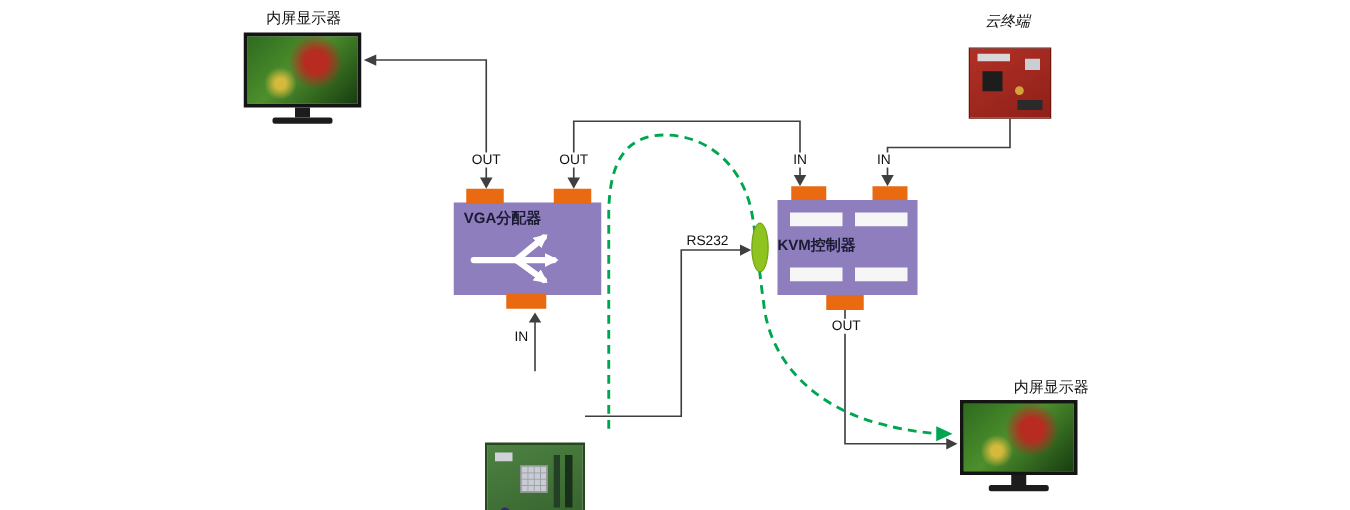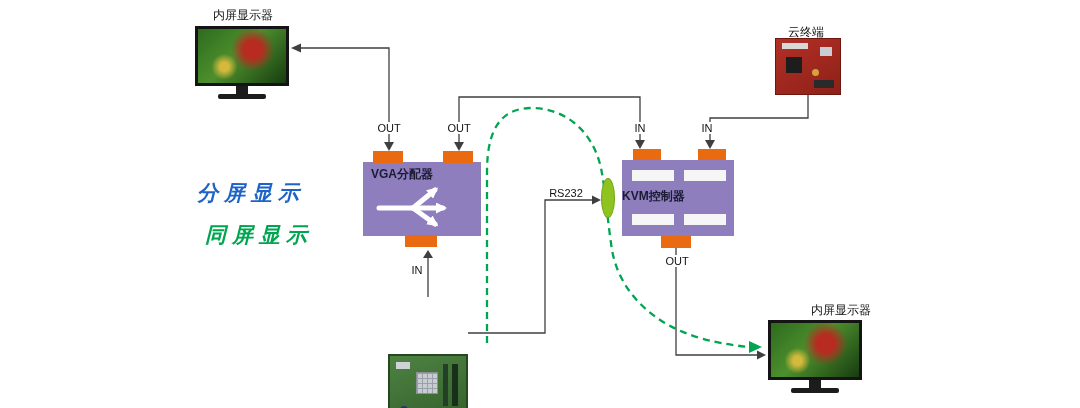--- a/index.html
+++ b/index.html
@@ -82,31 +82,29 @@
     <polygon points="762,347 749,341 749,353" fill="#00A550"></polygon>
   </svg>
 
   <div class="abs lbl" style="left:243px; top:15px;">内屏显示器</div>
   <div class="abs monitor" style="left:195px; top:26px;">
     <div class="screen"></div>
     <div class="neck"></div>
     <div class="base"></div>
   </div>
 
-  <div class="abs lbl" style="left:806px; top:32px;">云终端</div>
+  <div class="abs lbl" style="left:806px; top:17px;font-style:italic;">云终端</div>
   <div class="abs board" style="left:775px; top:38px;">
     <div class="chip"></div>
     <div class="chip2"></div>
     <div class="strip"></div>
     <div class="strip2"></div>
     <div class="dot"></div>
   </div>
 
-  <div class="abs mode mode-blue" style="left:197px; top:179px;">分屏显示</div>
-  <div class="abs mode mode-green" style="left:205px; top:221px;">同屏显示</div>
 
   <div class="abs conn" style="left:373px; top:151px; width:30px; height:12px;"></div>
   <div class="abs conn" style="left:443px; top:151px; width:30px; height:12px;"></div>
   <div class="abs conn" style="left:405px; top:235px; width:32px; height:12px;"></div>
   <div class="abs pbox" style="left:363px; top:162px; width:118px; height:74px;">
     <div class="pbox-title" style="position:absolute; left:8px; top:4px;">VGA分配器</div>
     <svg class="inbox-svg" width="118" height="74">
       <defs>
         <marker id="wa" markerWidth="11" markerHeight="11" refX="7" refY="5.5" orient="auto" markerUnits="userSpaceOnUse">
           <path d="M0,0 L11,5.5 L0,11 z" fill="#ffffff"></path>

